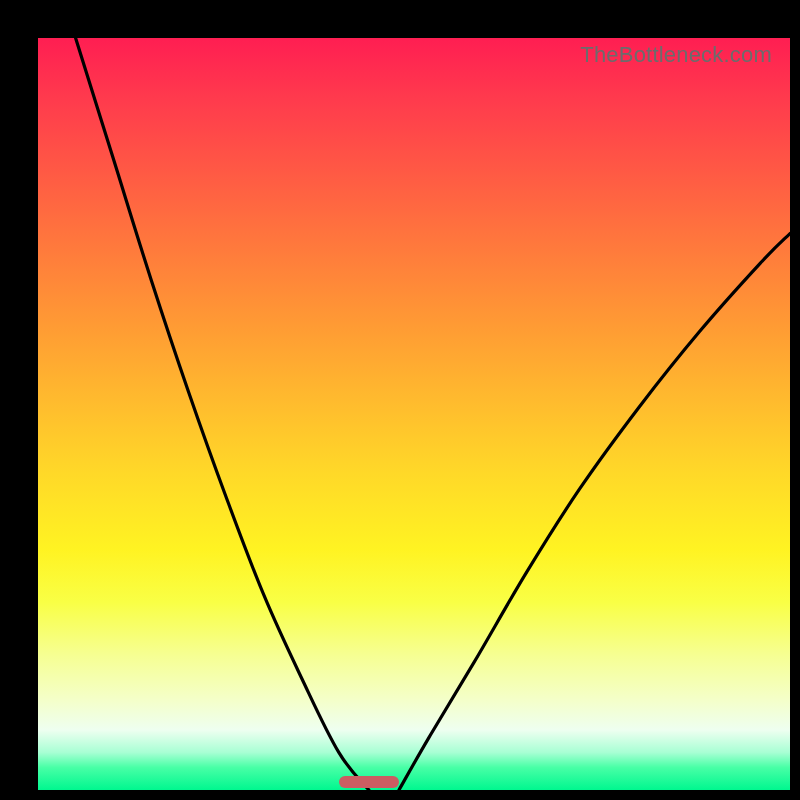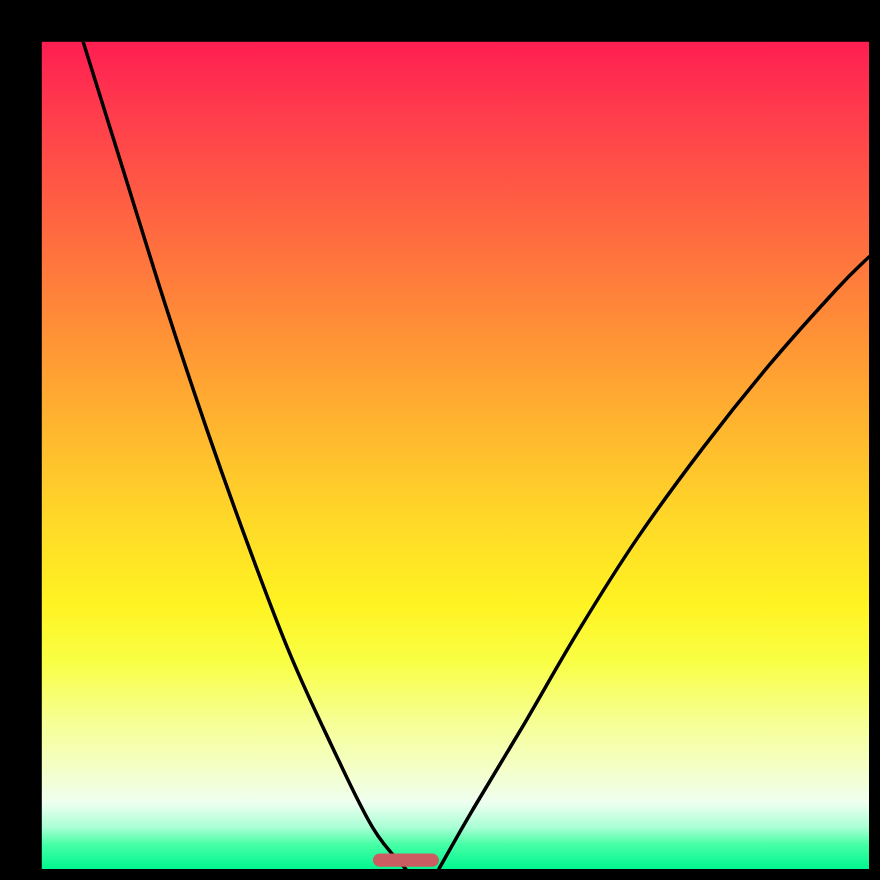--- a/index.html
+++ b/index.html
@@ -67,20 +67,21 @@
     background: #cb5d62;
     bottom: 2px;
   }
 </style>
 </head>
 <body>
 
 <div class="frame">
   <div class="plot">
 
+    <div class="watermark">TheBottleneck.com</div>
 
     <svg class="curve" viewBox="0 0 752 752" preserveAspectRatio="none">
       <path d="M 37.6 0 C 44.368 21.65760000000001, 61.664 77.00480000000005, 75.2 120.32000000000005 C 88.736 163.63520000000005, 99.264 198.6784, 112.8 240.64 C 126.336 282.60159999999996, 136.864 314.1856, 150.4 353.44 C 163.936 392.6944, 174.464 422.17279999999994, 188 458.71999999999997 C 201.536 495.2672, 212.064 523.9936, 225.6 556.48 C 239.136 588.9664, 249.664 610.7744, 263.2 639.2 C 276.736 667.6256000000001, 288.61760000000004 694.096, 300.8 714.4 C 312.9824 734.704, 325.4656 745.232, 330.88 752" fill="none" stroke="#000" stroke-width="3.2" stroke-linecap="round"></path>
       <path d="M 360.96 752 C 366.3744 742.5248, 377.504 722.3712, 391.04 699.36 C 404.576 676.3488, 418.5632 653.9391999999999, 436.15999999999997 624.16 C 453.75679999999994 594.3808, 469.8496 565.0528, 488.8 533.9200000000001 C 507.7504 502.7872000000001, 521.136 480.9792, 541.4399999999999 451.2 C 561.7439999999999 421.4208, 579.9424 396.9056, 601.6 368.48 C 623.2576 340.05440000000004, 640.1024 318.9984, 661.76 293.28000000000003 C 683.4176 267.56160000000006, 705.6768 243.19680000000002, 721.92 225.60000000000002 C 738.1632 208.00320000000002, 746.5856 200.93439999999998, 752 195.51999999999998" fill="none" stroke="#000" stroke-width="3.2" stroke-linecap="round"></path>
     </svg>
 
     <div class="marker" style="left: 300.8px; width: 60.16px;"></div>
 
   </div>
 </div>

